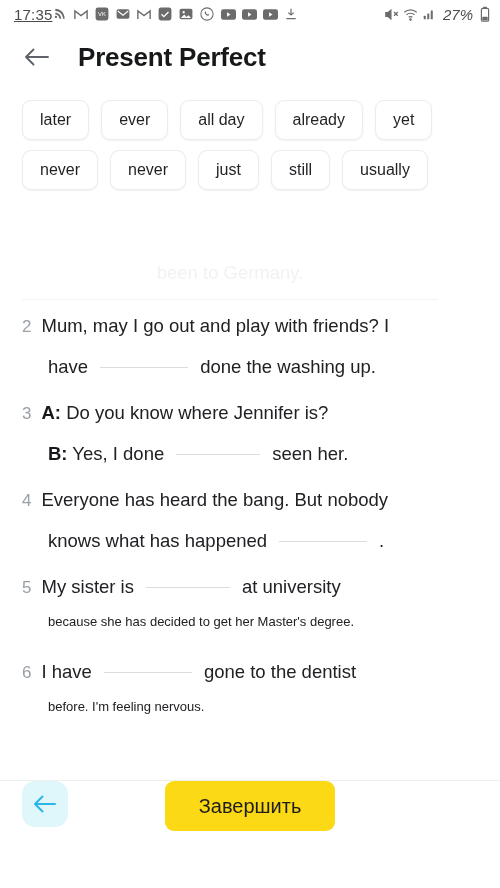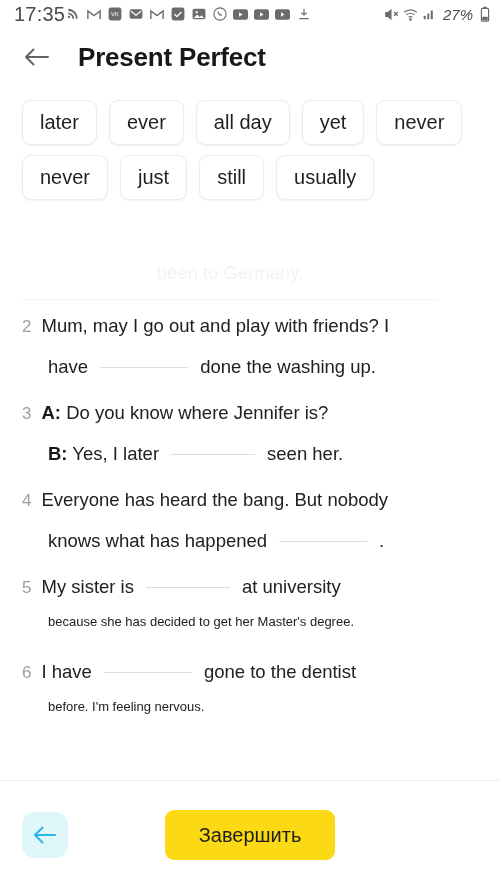--- a/index.html
+++ b/index.html
@@ -25,26 +25,27 @@
   .statusbar {
     height: 28px;
     flex: 0 0 28px;
     display: flex;
     align-items: center;
     padding: 0 8px 0 14px;
     background: #ffffff;
     color: #6e6e6e;
   }
   .status-time {
-    font-size: 20px;
+    font-size: 15px;
     letter-spacing: .2px;
     color: #4a4a4a;
     font-weight: 400;
     margin-right: 0;
     white-space: nowrap;
+    text-decoration: underline;
   }
   .status-icons-left {
     display: flex;
     align-items: center;
     gap: 6px;
     flex: 1 1 auto;
     overflow: hidden;
   }
   .status-icons-right {
     display: flex;
@@ -109,21 +110,21 @@
     display: flex;
     flex-wrap: wrap;
     gap: 10px 12px;
   }
   .chip {
     background: #ffffff;
     border: 1px solid #ececec;
     border-radius: 9px;
     box-shadow: 0 1px 2px rgba(0,0,0,.06);
     padding: 9px 17px;
-    font-size: 20px;
+    font-size: 16px;
     color: #1f2023;
     line-height: 1.25;
     cursor: pointer;
     white-space: nowrap;
   }
 
   
   .content {
     position: absolute;
     top: 86px;
@@ -184,21 +185,21 @@
   
   .bottombar {
     position: absolute;
     left: 0;
     bottom: 0;
     width: 500px;
     height: 108px;
     background: #ffffff;
     border-top: 1px solid #efefef;
     display: flex;
-    align-items: center;
+    align-items: flex-start;
     padding: 0 22px;
   }
   .back-btn {
     width: 46px;
     height: 46px;
     border-radius: 13px;
     background: #dff6fb;
     display: flex;
     align-items: center;
     justify-content: center;
@@ -360,21 +361,21 @@
       <div class="qline" style="padding-left:26px">
         <span>have</span><span class="blank"></span><span>done the washing up.</span>
       </div>
     </div>
 
     <div class="q">
       <div class="qline">
         <span class="qnum">3</span><span class="speaker">A:</span> <span>Do you know where Jennifer is?</span>
       </div>
       <div class="qline" style="padding-left:26px">
-        <span class="speaker">B:</span> <span>Yes, I later</span><span class="blank blank-sm"></span><span>seen her.</span>
+        <span class="speaker">B:</span> <span>Yes, I done</span><span class="blank blank-sm"></span><span>seen her.</span>
       </div>
     </div>
 
     <div class="q">
       <div class="qline">
         <span class="qnum">4</span><span>Everyone has heard the bang. But nobody</span>
       </div>
       <div class="qline" style="padding-left:26px">
         <span>knows what has happened</span><span class="blank"></span><span>.</span>
       </div>
@@ -394,20 +395,21 @@
       <div class="q6-tail" style="padding-left:26px">before. I'm feeling nervous.</div>
     </div>
 
   </div>
 
   <div class="chips-panel">
     <div class="chips-row">
       <div class="chip">later</div>
       <div class="chip">ever</div>
       <div class="chip">all day</div>
+      <div class="chip">already</div>
       <div class="chip">yet</div>
       <div class="chip">never</div>
       <div class="chip">never</div>
       <div class="chip">just</div>
       <div class="chip">still</div>
       <div class="chip">usually</div>
     </div>
   </div>
 
   <div class="bottombar">

